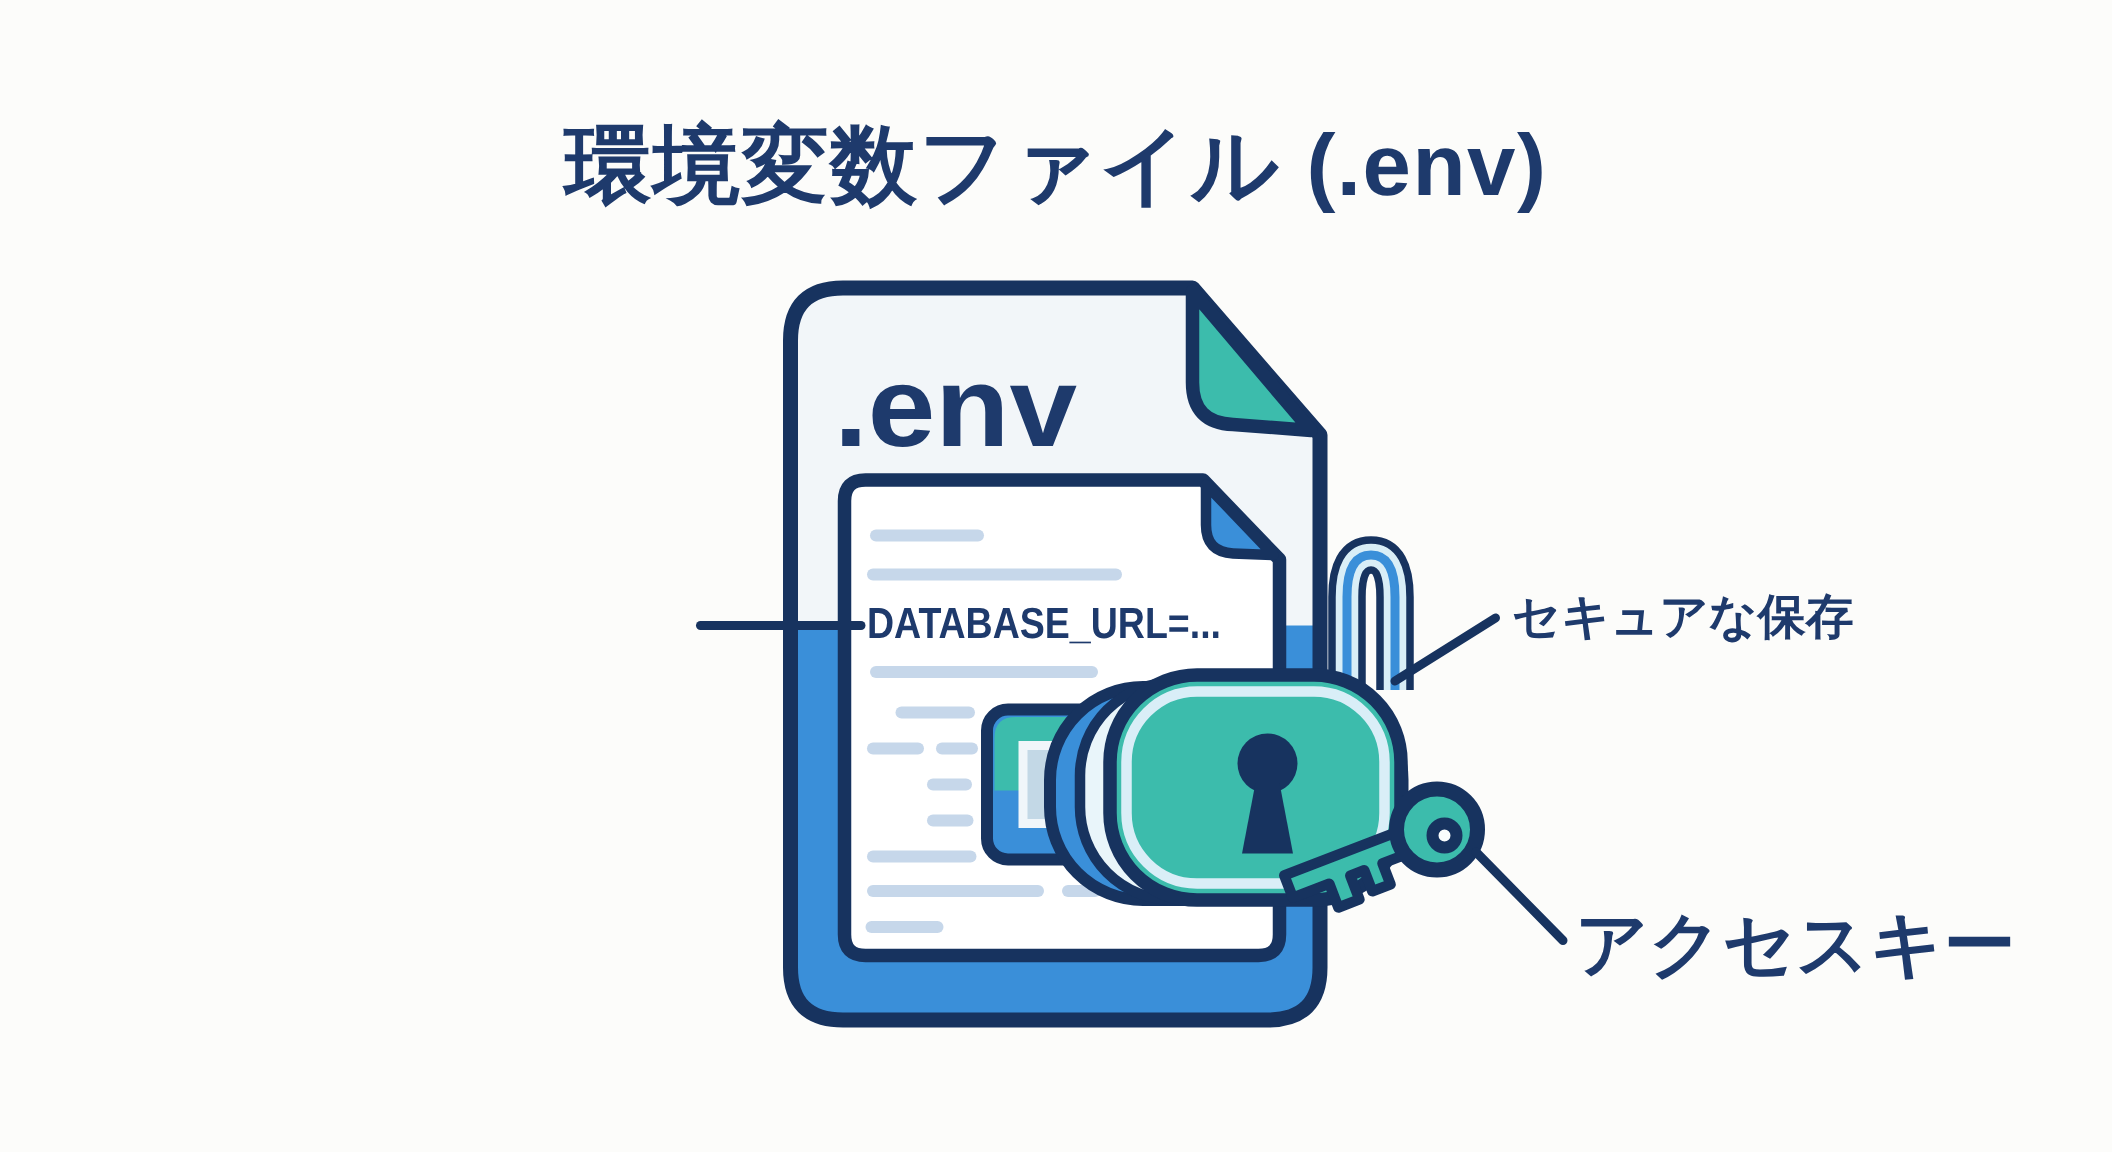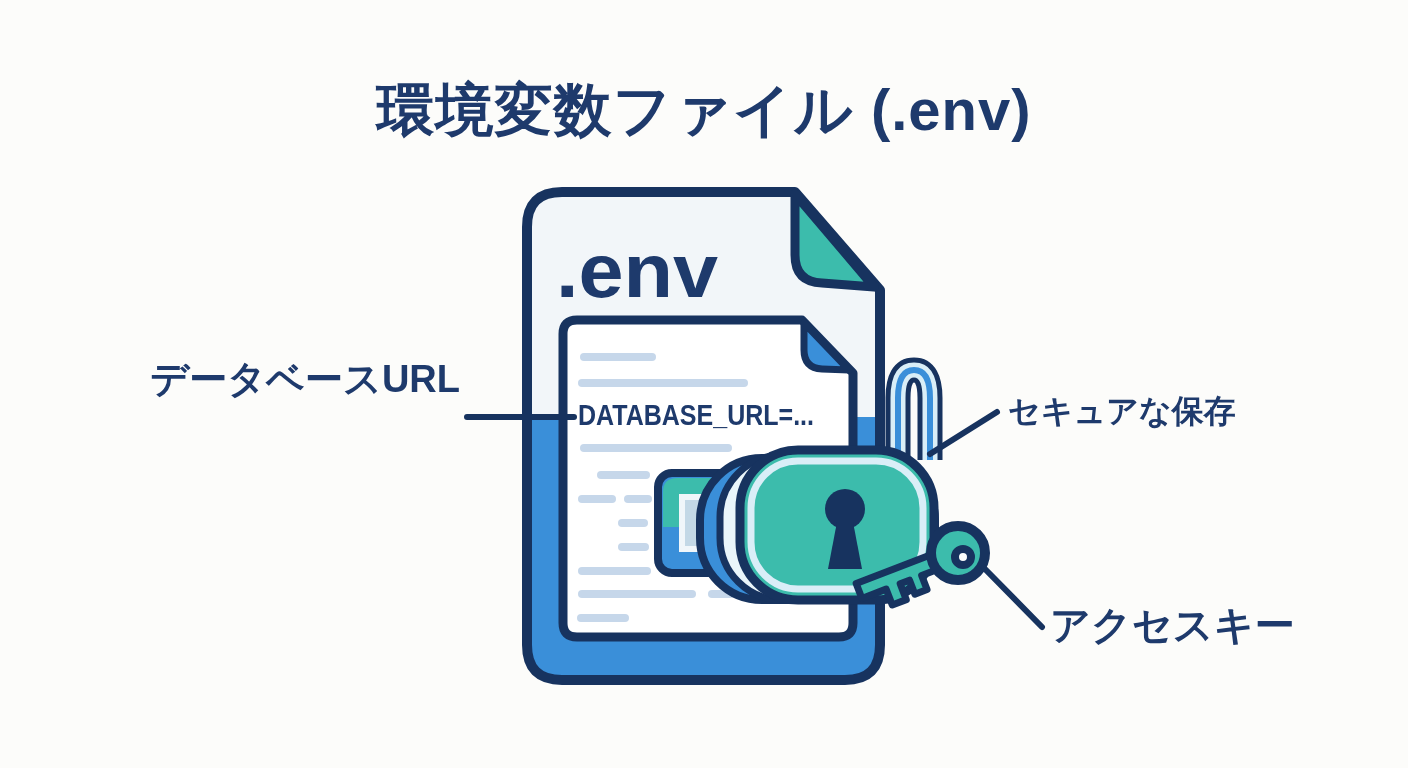--- a/index.html
+++ b/index.html
@@ -44,21 +44,21 @@
     margin-right: 12px;
   }
   #label-secure-storage {
     left: 1008px;
     top: 390px;
     font-size: 32px;
   }
   #label-access-key {
     left: 1050px;
     top: 598px;
-    font-size: 40px;
+    font-size: 48px;
   }
   svg.illustration {
     position: absolute;
     top: 0;
     left: 0;
   }
   .navy-stroke { stroke: var(--navy, #17335f); }
   .svgtext {
     font-family: "Liberation Sans", "DejaVu Sans", sans-serif;
     font-weight: bold;
@@ -142,18 +142,17 @@
   </g>
 
   <g class="navy-stroke" stroke-width="6" stroke-linecap="round">
     <line x1="467" y1="417" x2="574" y2="417"></line>
     <line x1="930" y1="454" x2="997" y2="412"></line>
     <line x1="984" y1="568" x2="1042" y2="627"></line>
   </g>
 </svg>
 
 <div class="label" id="label-database-url">
-  <span class="line1">データベースURL</span>
 </div>
 
 <div class="label" id="label-secure-storage">セキュアな保存</div>
 
 <div class="label" id="label-access-key">アクセスキー</div>
 
 </body></html>

